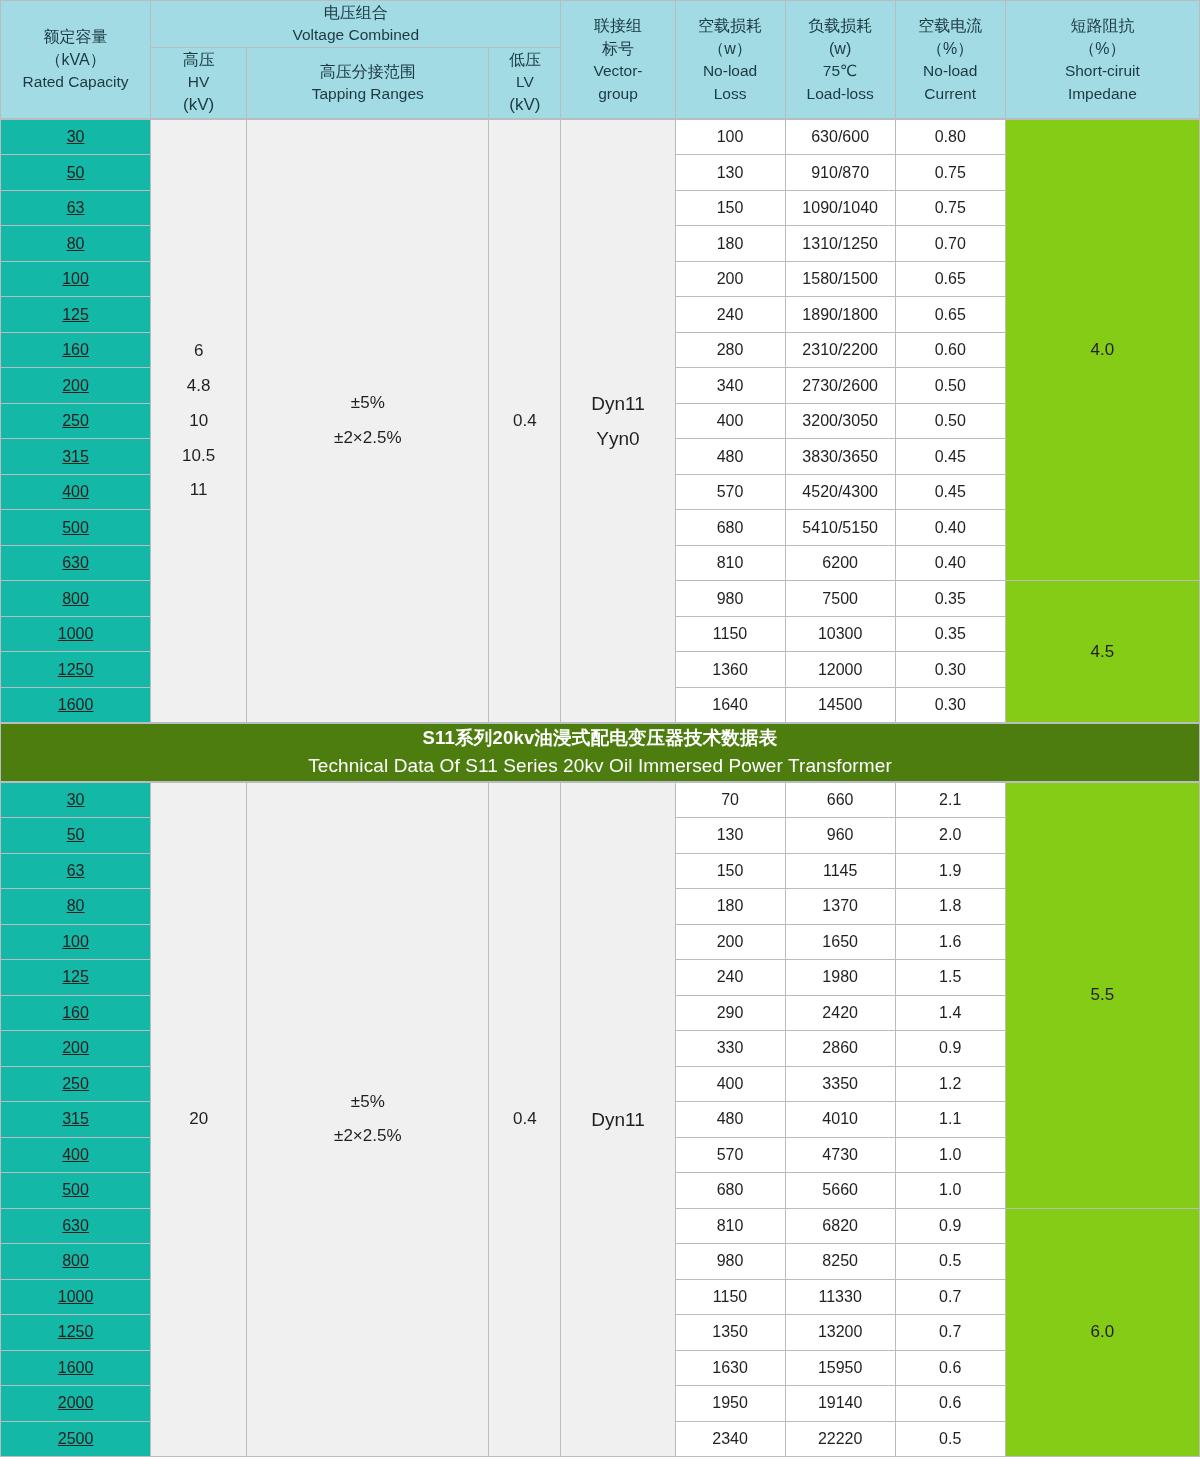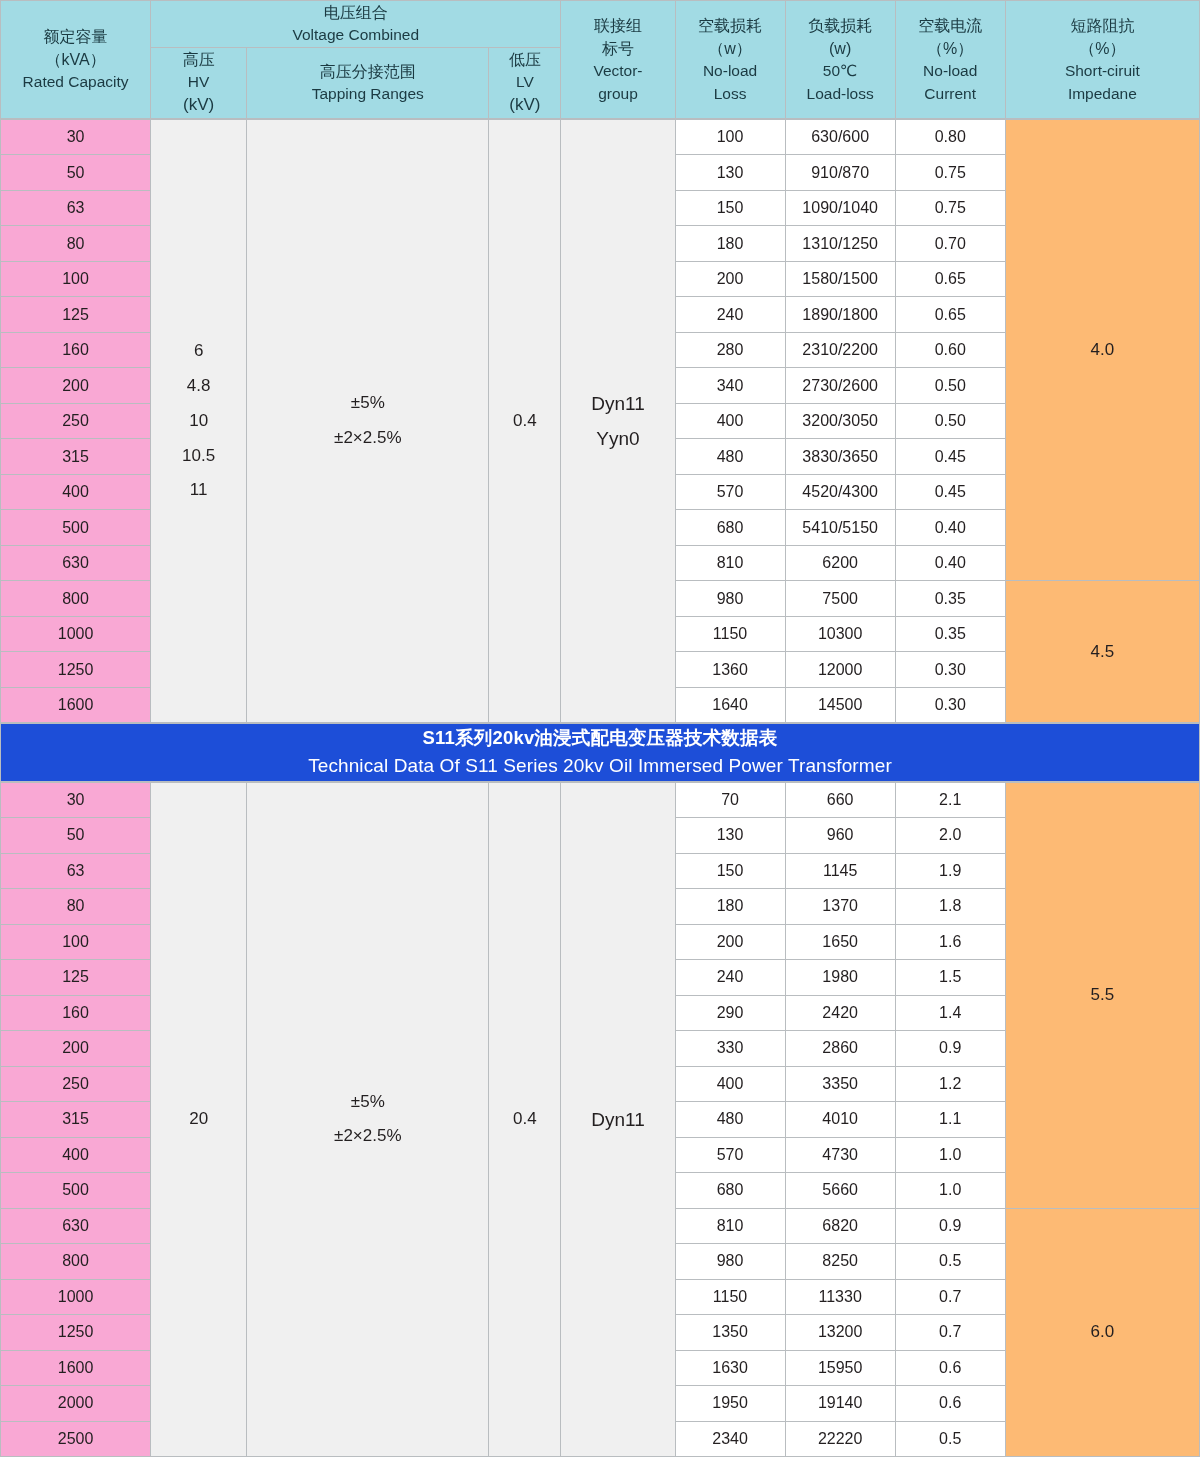--- a/index.html
+++ b/index.html
@@ -37,42 +37,43 @@
     line-height: 1.45;
     padding: 6px 4px;
     border-color: #8fd0db;
   }
   .hdr .cn { display:block; font-size: 16px; }
   .hdr .en { display:block; font-size: 15.5px; }
   .hdr .sm { display:block; font-size: 17px; }
 
   
   .cap {
-    background: #f9a8d4;
+    background: #14b8a6;
     font-size: 16px;
     height: 34.5px;
+    text-decoration: underline;
   }
   .val {
     background: #ffffff;
     font-size: 16px;
     height: 34.5px;
   }
   .merged {
     background: #f0f0f0;
     font-size: 17px;
     line-height: 1.9;
   }
   .hvlist { font-size: 17px; line-height: 2.05; }
   .tap { font-size: 17px; line-height: 2.05; }
   .vec { font-size: 19px; line-height: 1.85; }
-  .imp { font-size: 17px; background:#fdba74; }
+  .imp { font-size: 17px; background:#84cc16; }
 
   
   .banner {
-    background: #1d4ed8;
+    background: #4d7c0f;
     color: #ffffff;
     padding: 8px 14px 10px 14px;
     border: 1px solid #3fb6cd;
     margin-top: 40px;
   }
   .banner .b-cn {
     display: block;
     font-size: 18.5px;
     font-weight: bold;
     line-height: 1.5;
@@ -122,21 +123,21 @@
       </td>
       <td class="hdr" rowspan="2">
         <span class="cn">空载损耗</span>
         <span class="cn">（w）</span>
         <span class="en">No-load</span>
         <span class="en">Loss</span>
       </td>
       <td class="hdr" rowspan="2">
         <span class="cn">负载损耗</span>
         <span class="cn">(w)</span>
-        <span class="en">50℃</span>
+        <span class="en">75℃</span>
         <span class="en">Load-loss</span>
       </td>
       <td class="hdr" rowspan="2">
         <span class="cn">空载电流</span>
         <span class="cn">（%）</span>
         <span class="en">No-load</span>
         <span class="en">Current</span>
       </td>
       <td class="hdr" rowspan="2">
         <span class="cn">短路阻抗</span>

